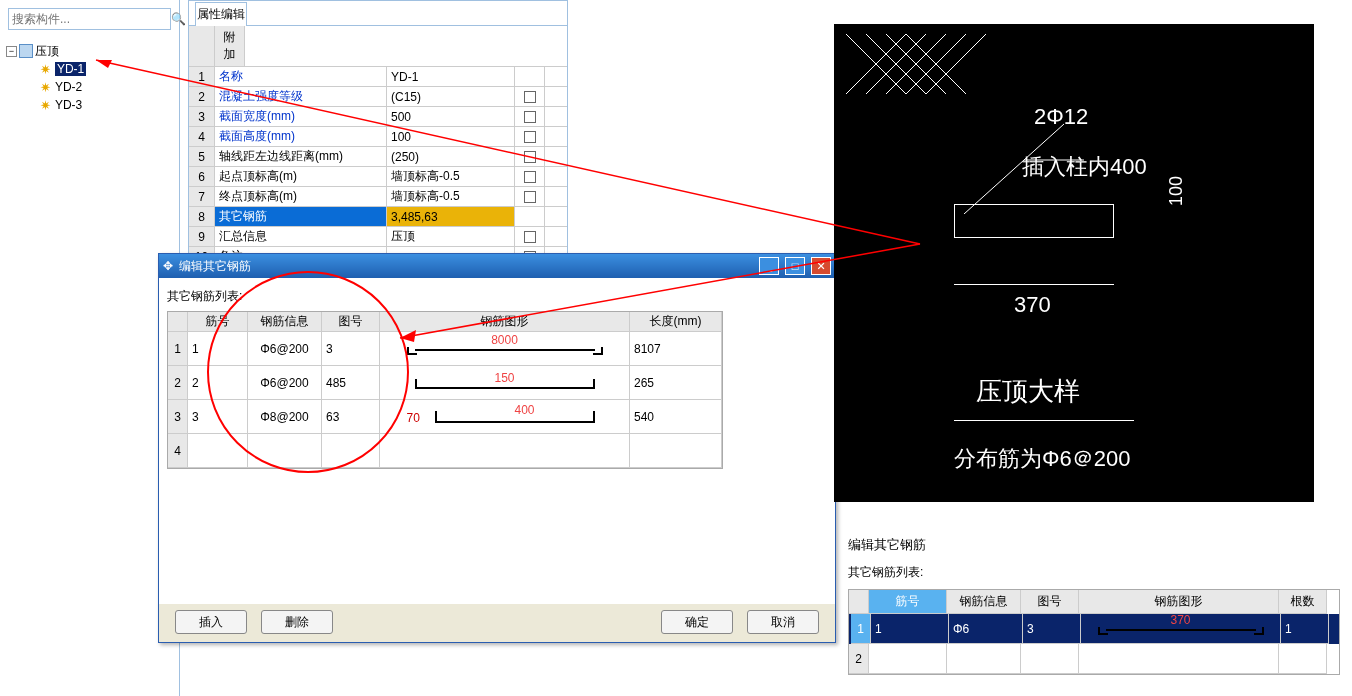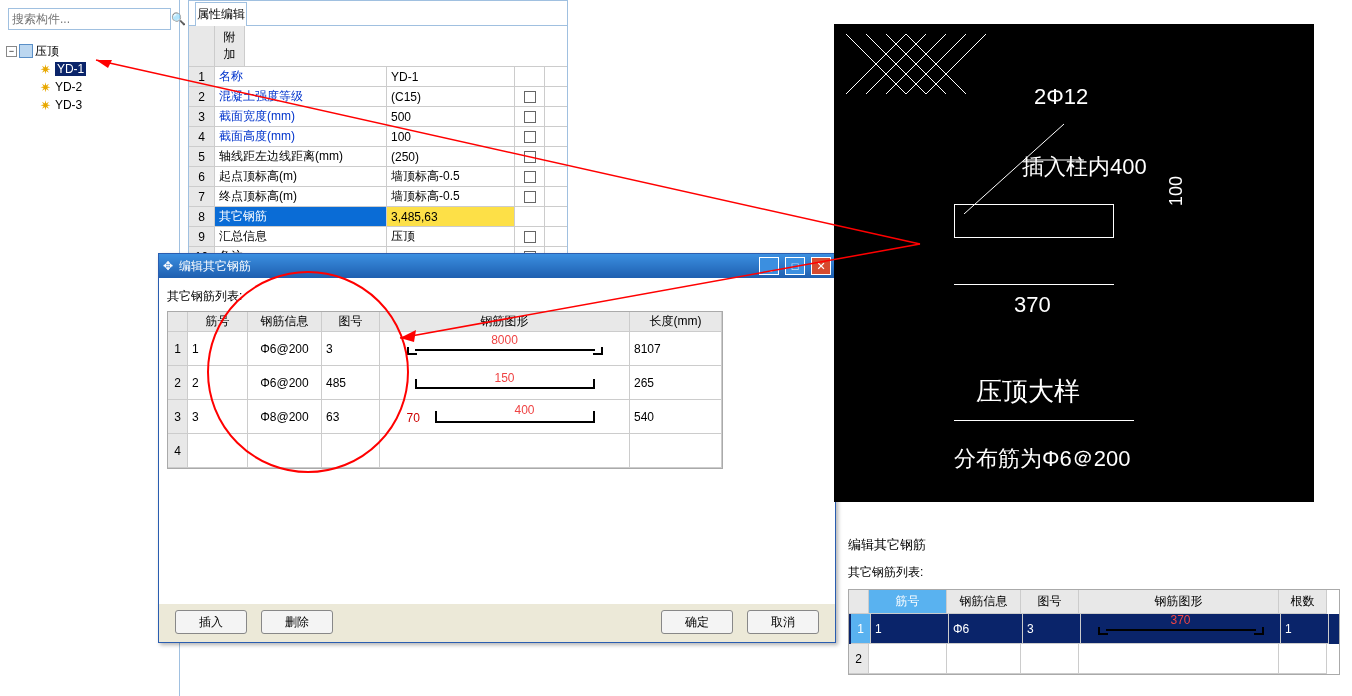--- a/index.html
+++ b/index.html
@@ -27,21 +27,21 @@
 .pg-head>div{background:#e8e8e8;border-right:1px solid #ccc;padding:3px 4px;text-align:center}
 .pg-head .vcol{background:#f7c97f}
 .pg-row>div{border-right:1px solid #ccc;padding:2px 4px;height:19px;display:flex;align-items:center}
 .ncol{width:26px;justify-content:center;background:#e8e8e8}
 .lcol{width:172px}
 .vcol{width:128px}
 .acol{width:30px;justify-content:center}
 .acol .cb{width:12px;height:12px;border:1px solid #666;display:inline-block}
 .pg-row .lcol.link{color:#0033cc}
 .pg-row.selrow .lcol{background:#0a6cd6;color:#fff}
-.pg-row.selrow .vcol{background:#fde047}
+.pg-row.selrow .vcol{background:#eab308}
 
 
 .dialog{position:absolute;left:158px;top:253px;width:678px;height:390px;border:1px solid #2a5db0;background:#ece9d8;box-shadow:2px 2px 4px rgba(0,0,0,.3)}
 .dlg-title{height:24px;background:linear-gradient(#3b8fe0,#1e5fb0);color:#fff;display:flex;align-items:center;padding:0 4px;gap:6px}
 .dlg-title .spacer{flex:1}
 .dlg-title .wbtn{width:20px;height:18px;border:1px solid #fff;display:flex;align-items:center;justify-content:center;font-size:11px;background:#3b8fe0}
 .dlg-title .close{background:#d64b2f}
 .dlg-body{padding:8px;background:#fff;height:326px}
 .dlg-body .lbl{margin:2px 0 6px}
 .grid2{border:1px solid #aaa;width:556px}
@@ -305,21 +305,21 @@
       <line x1="40" y1="60" x2="100" y2="0"></line>
           <line x1="60" y1="60" x2="120" y2="0"></line>
       <line x1="80" y1="60" x2="140" y2="0"></line>
       <line x1="0" y1="0" x2="60" y2="60"></line>
           <line x1="20" y1="0" x2="80" y2="60"></line>
       <line x1="40" y1="0" x2="100" y2="60"></line>
           <line x1="60" y1="0" x2="120" y2="60"></line>
     </g>
       </svg>
   </div>
-  <div class="cad-text" style="left:200px;top:60px">2Φ12</div>
+  <div class="cad-text" style="left:200px;top:80px">2Φ12</div>
   <div class="cad-text" style="left:188px;top:128px">插入柱内400</div>
   <div class="rect" style="left:120px;top:180px;width:160px;height:34px"></div>
   <div class="cad-text" style="left:332px;top:182px;transform:rotate(-90deg);transform-origin:left top;font-size:18px">100</div>
   <div class="dim-h" style="left:120px;top:260px;width:160px"></div>
   <div class="cad-text" style="left:180px;top:268px">370</div>
   <div class="cad-text" style="left:142px;top:350px;font-size:26px">压顶大样</div>
   <div class="dim-h" style="left:120px;top:396px;width:180px"></div>
   <div class="cad-text" style="left:120px;top:420px">分布筋为Φ6＠200</div>
   <svg style="position:absolute;left:130px;top:90px;width:120px;height:100px">
       <line x1="0" y1="100" x2="100" y2="10" stroke="#fff"></line>

